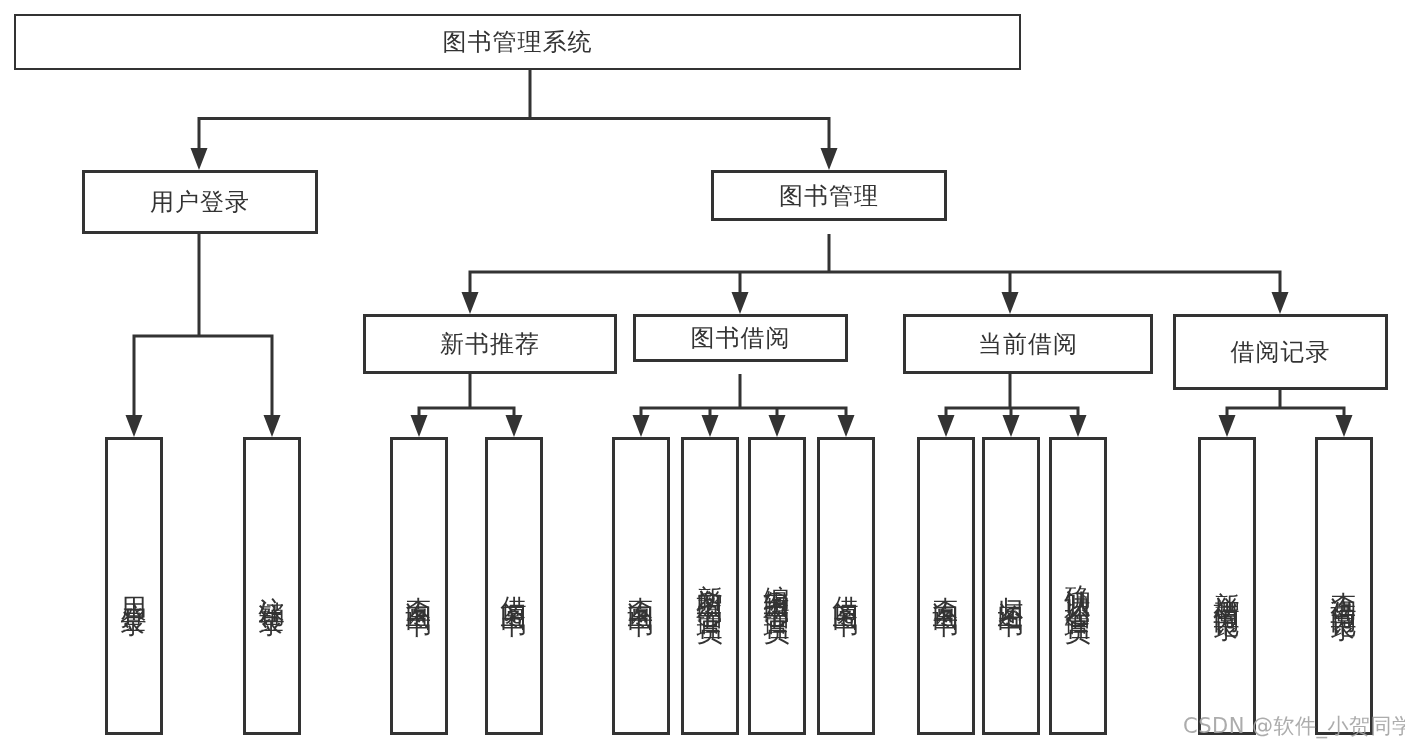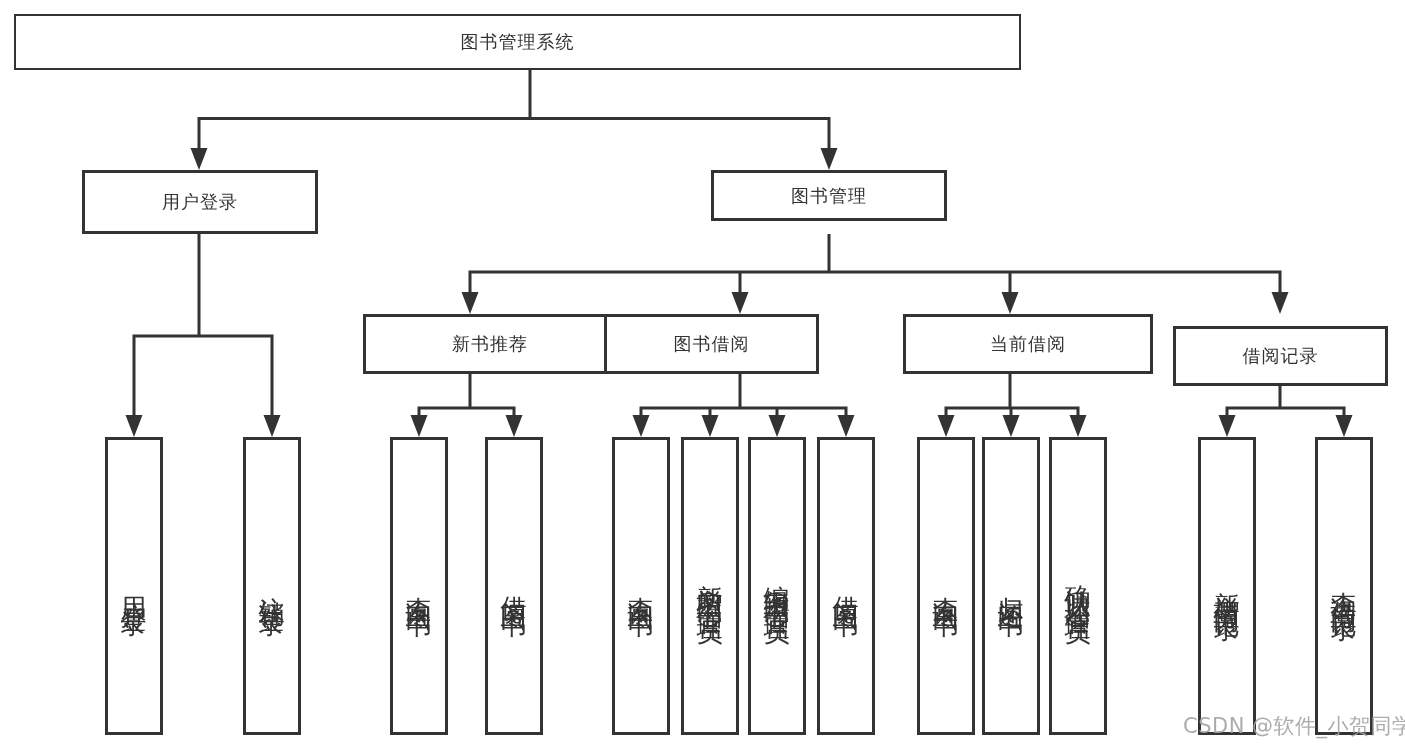--- a/index.html
+++ b/index.html
@@ -13,21 +13,21 @@
   .conn-svg{position:absolute;left:0;top:0;z-index:1;pointer-events:none;}
   .hbox{
     position:absolute;
     box-sizing:border-box;
     background:#ffffff;
     border:3px solid #333333;
     display:flex;align-items:center;justify-content:center;
     z-index:2;
   }
   .hbox .lbl{
-    font-size:18px;color:#333333;letter-spacing:1px;line-height:1;white-space:nowrap;
+    font-size:24px;color:#333333;letter-spacing:1px;line-height:1;white-space:nowrap;
   }
   .vbox{
     position:absolute;
     box-sizing:border-box;
     width:58px;height:298px;top:437px;
     background:#ffffff;
     border:3px solid #333333;
     display:flex;align-items:center;justify-content:center;
     z-index:2;
   }
@@ -111,27 +111,27 @@
   <div class="hbox" style="left:82px;top:170px;width:236px;height:64px">
     <span class="lbl">用户登录</span>
   </div>
   <div class="hbox" style="left:711px;top:170px;width:236px;height:51px">
     <span class="lbl">图书管理</span>
   </div>
 
   <div class="hbox" style="left:363px;top:314px;width:254px;height:60px">
     <span class="lbl">新书推荐</span>
   </div>
-  <div class="hbox" style="left:604px;top:314px;width:215px;height:60px">
+  <div class="hbox" style="left:633px;top:314px;width:215px;height:48px">
     <span class="lbl">图书借阅</span>
   </div>
   <div class="hbox" style="left:903px;top:314px;width:250px;height:60px">
     <span class="lbl">当前借阅</span>
   </div>
-  <div class="hbox" style="left:1173px;top:326px;width:215px;height:60px">
+  <div class="hbox" style="left:1173px;top:314px;width:215px;height:76px">
     <span class="lbl">借阅记录</span>
   </div>
 
   <div class="vbox" style="left:105px">
     <span class="vtext">用户登录</span>
   </div>
   <div class="vbox" style="left:243px">
     <span class="vtext">注销登录</span>
   </div>
 

